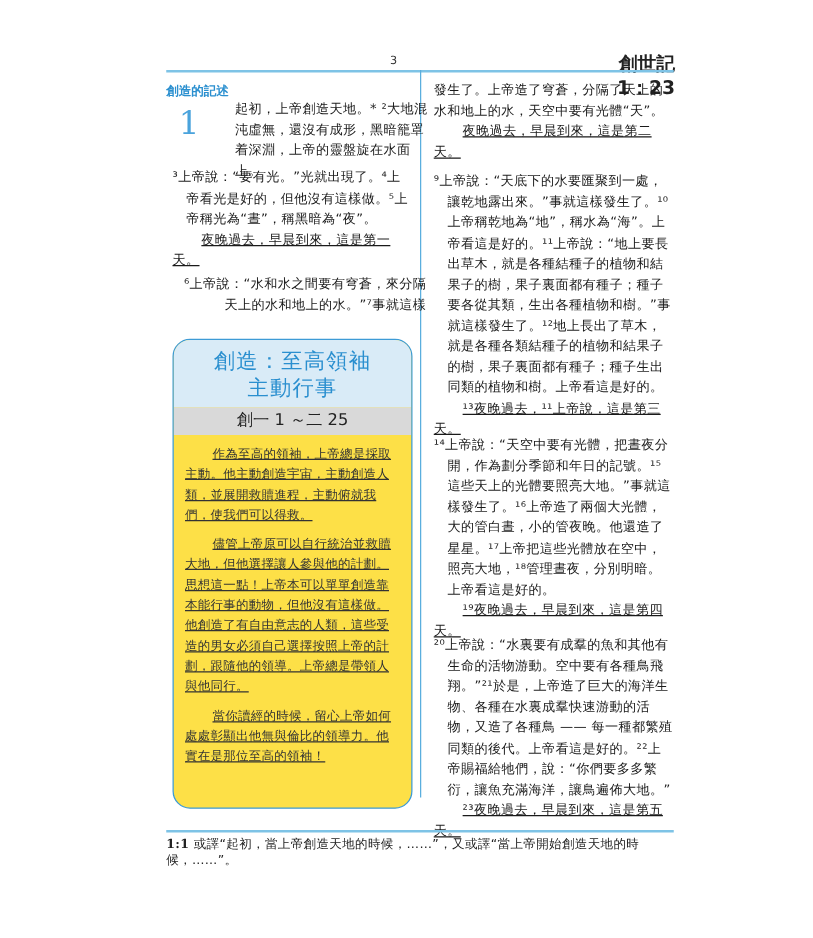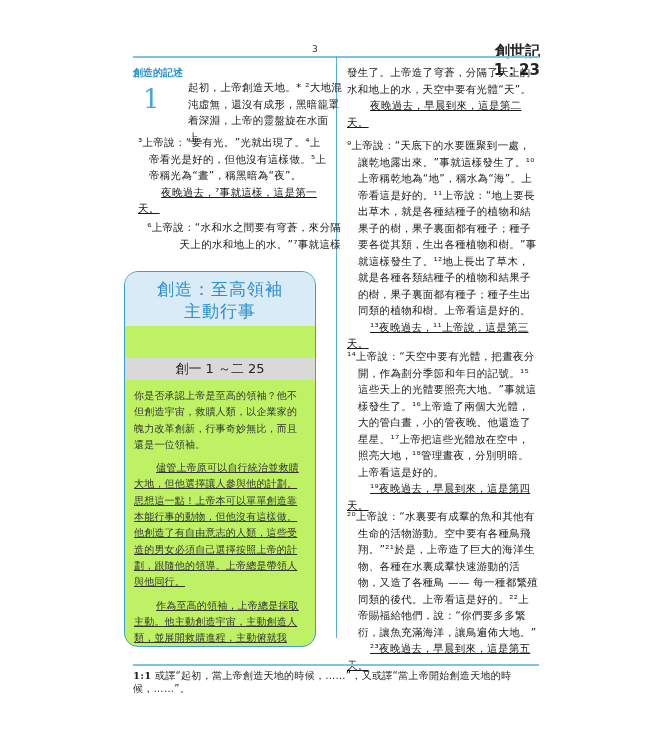--- a/index.html
+++ b/index.html
@@ -15,25 +15,25 @@
   .section-head{left:133px;top:66px;font-size:10px;font-weight:bold;color:#2a8fcf;}
   .chap-num{left:143px;top:84px;font-size:26px;color:#4aa3dc;font-family:"DejaVu Serif","Liberation Serif",serif;}
 
   .verse{font-size:10.5px;line-height:16.5px;color:#1a1a1a;letter-spacing:0.3px;}
   .indent{text-indent:2.2em;text-decoration:underline;}
 
   .v1{left:188px;top:79px;width:158px;}
   .v3{left:138px;top:134px;width:192px;}
   .v6{left:138px;top:219px;width:192px;text-align:right;}
 
-  .box{left:124px;top:271px;width:190px;height:374px;border:1.5px solid #3d9bd6;
-       border-radius:14px;background:#bef264;overflow:hidden;}
+  .box{left:138px;top:271px;width:190px;height:374px;border:1.5px solid #3d9bd6;
+       border-radius:14px;background:#fde047;overflow:hidden;}
   .box-head{background:#d9ebf7;padding:6px 0 4px 0;text-align:center;}
   .box-title{font-size:17px;line-height:22px;color:#2a8fcf;font-weight:normal;letter-spacing:1px;}
-  .box-ref{background:#d9d9d9;text-align:center;font-size:13px;line-height:22px;color:#222;margin-top:32px;}
+  .box-ref{background:#d9d9d9;text-align:center;font-size:13px;line-height:22px;color:#222;}
   .box-body{padding:8px 9px 0 9px;font-size:10px;line-height:16.3px;color:#333;letter-spacing:0.2px;}
   .box-body p{margin:0 0 7px 0;}
 
   .rv1{left:347px;top:64px;width:192px;}
   .rv9{left:347px;top:137px;width:192px;}
   .rv14{left:347px;top:348px;width:192px;}
   .rv20{left:347px;top:508px;width:192px;}
   .hang{padding-left:11px;text-indent:-11px;}
 
   .footnote{left:133px;top:669px;width:406px;font-size:10px;line-height:13px;color:#222;letter-spacing:0.3px;}
@@ -45,34 +45,33 @@
 <div class="abs page-num">3</div>
 <div class="abs running-head">創世記 1：23</div>
 <div class="abs top-rule"></div>
 <div class="abs col-rule"></div>
 
 <div class="abs section-head">創造的記述</div>
 <div class="abs chap-num">1</div>
 <div class="abs verse v1">起初，上帝創造天地。* ²大地混沌虛無，還沒有成形，黑暗籠罩着深淵，上帝的靈盤旋在水面上。</div>
 <div class="abs verse v3">
   <div class="hang">³上帝說：“要有光。”光就出現了。⁴上帝看光是好的，但他沒有這樣做。⁵上帝稱光為“晝”，稱黑暗為“夜”。</div>
-  <div class="indent">夜晚過去，⁷事就這樣，這是第一天。</div>
+  <div class="indent">夜晚過去，早晨到來，這是第一天。</div>
 </div>
 <div class="abs verse v6 hang">⁶上帝說：“水和水之間要有穹蒼，來分隔天上的水和地上的水。”⁷事就這樣</div>
 
 <div class="abs box">
   <div class="box-head">
     <div class="box-title">創造：至高領袖</div>
     <div class="box-title">主動行事</div>
   </div>
   <div class="box-ref">創一 1 ～二 25</div>
   <div class="box-body">
-    <p>你是否承認上帝是至高的領袖？他不但創造宇宙，救贖人類，以企業家的魄力改革創新，行事奇妙無比，而且還是一位領袖。</p>
+    <p class="indent">作為至高的領袖，上帝總是採取主動。他主動創造宇宙，主動創造人類，並展開救贖進程，主動俯就我們，使我們可以得救。</p>
     <p class="indent">儘管上帝原可以自行統治並救贖大地，但他選擇讓人參與他的計劃。思想這一點！上帝本可以單單創造靠本能行事的動物，但他沒有這樣做。他創造了有自由意志的人類，這些受造的男女必須自己選擇按照上帝的計劃，跟隨他的領導。上帝總是帶領人與他同行。</p>
-    <p class="indent">作為至高的領袖，上帝總是採取主動。他主動創造宇宙，主動創造人類，並展開救贖進程，主動俯就我們，使我們可以得救。</p>
     <p class="indent">當你讀經的時候，留心上帝如何處處彰顯出他無與倫比的領導力。他實在是那位至高的領袖！</p>
   </div>
 </div>
 
 <div class="abs verse rv1">
   <div>發生了。上帝造了穹蒼，分隔了天上的水和地上的水，天空中要有光體“天”。</div>
   <div class="indent">夜晚過去，早晨到來，這是第二天。</div>
 </div>
 <div class="abs verse rv9">
   <div class="hang">⁹上帝說：“天底下的水要匯聚到一處，讓乾地露出來。”事就這樣發生了。¹⁰上帝稱乾地為“地”，稱水為“海”。上帝看這是好的。¹¹上帝說：“地上要長出草木，就是各種結種子的植物和結果子的樹，果子裏面都有種子；種子要各從其類，生出各種植物和樹。”事就這樣發生了。¹²地上長出了草木，就是各種各類結種子的植物和結果子的樹，果子裏面都有種子；種子生出同類的植物和樹。上帝看這是好的。</div>

